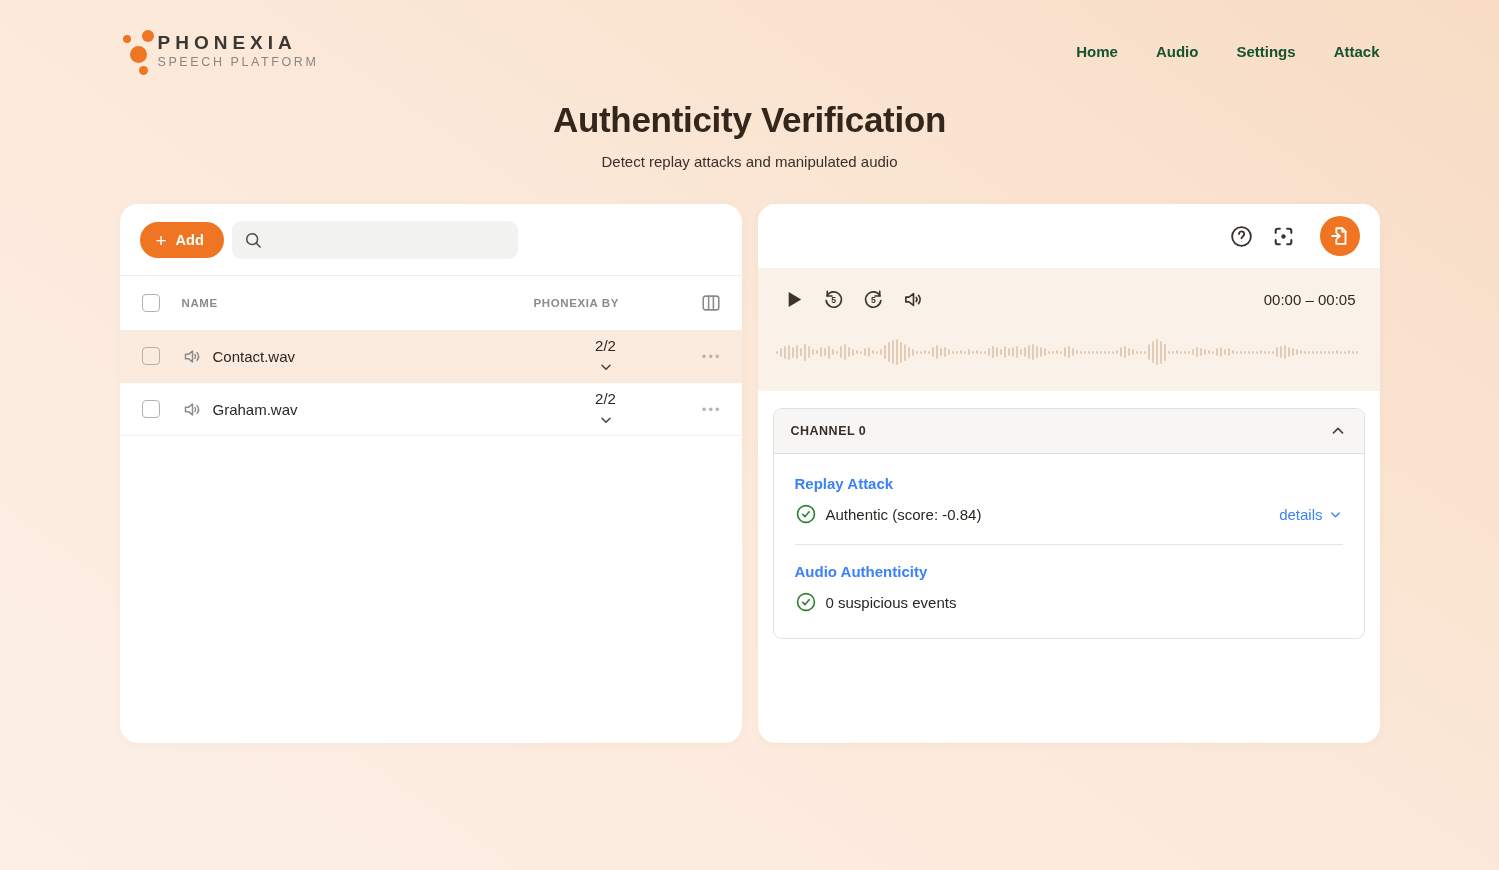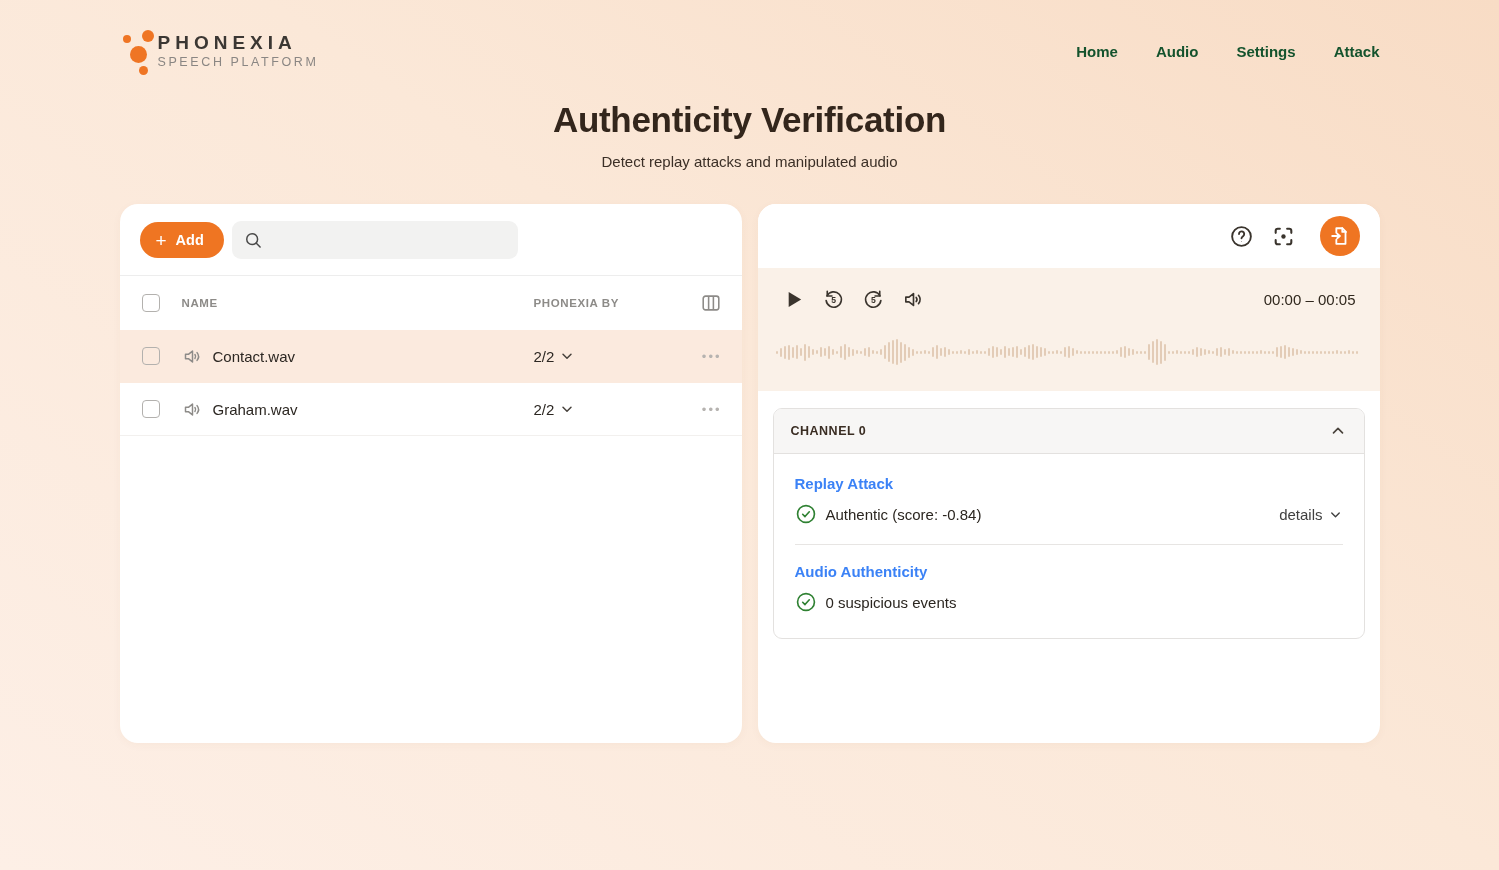--- a/index.html
+++ b/index.html
@@ -50,21 +50,21 @@
           padding:0 20px 0 22px; }
   .thead { height:55px; border-top:1px solid #ededed; color:#8d8b88; }
   .thead .col-label { font-size:11.5px; font-weight:700; letter-spacing:0.6px; }
   .checkbox { width:18px; height:18px; border:1.5px solid #b3b1ae; border-radius:4px; background:transparent; cursor:pointer; }
   .col-icon { justify-self:end; width:22px; height:22px; color:#8d8b88; cursor:pointer; }
 
   .file-row { height:53px; border-bottom:1px solid #f2f0ee; cursor:pointer; }
   .file-row.selected { background:#fbeade; border-bottom:1px solid #fbeade; }
   .fname { display:flex; align-items:center; gap:10px; font-size:15px; color:#2c2722; }
   .fname svg { width:21px; height:21px; color:#8d8b88; flex:none; }
-  .fproc { display:flex; align-items:center; gap:5px; font-size:15px; color:#2c2722; cursor:pointer; }
+  .fproc { display:flex; align-items:center; gap:5px; font-size:15px; color:#2c2722; cursor:pointer;flex-direction:column; }
   .fproc svg { width:16px; height:16px; color:#45403a; }
   .row-menu { justify-self:end; color:#b6b3b0; font-size:13px; letter-spacing:2px; cursor:pointer; user-select:none; }
 
   
   .rp-header { height:64px; display:flex; align-items:center; justify-content:flex-end; gap:17px; padding:0 20px; background:#fff; }
   .icon-btn { width:25px; height:25px; color:#3a342d; background:none; border:none; padding:0; cursor:pointer; }
   .icon-btn svg { width:100%; height:100%; display:block; }
   .btn-export { width:40px; height:40px; border-radius:50%; background:#ef7522; border:none;
                 display:flex; align-items:center; justify-content:center; cursor:pointer; margin-left:7px; }
   .btn-export svg { width:22px; height:22px; }
@@ -82,21 +82,21 @@
   .channel-head { display:flex; align-items:center; justify-content:space-between;
                   background:#f7f6f5; border-bottom:1px solid #e3e1df; padding:13px 17px; }
   .channel-title { font-size:12.5px; font-weight:700; letter-spacing:0.5px; color:#3a2d23; }
   .collapse-btn { width:18px; height:18px; color:#4a443d; background:none; border:none; padding:0; cursor:pointer; }
   .collapse-btn svg { width:100%; height:100%; }
   .channel-body { padding:21px 21px 25px 21px; }
   .sec-title { font-size:15px; font-weight:700; color:#3b82f6; }
   .status-row { display:flex; align-items:center; gap:9px; margin-top:11px; }
   .status-row svg.check { width:22px; height:22px; flex:none; }
   .status-text { font-size:15px; color:#2b2620; }
-  .details-link { margin-left:auto; display:flex; align-items:center; gap:5px; font-size:15px; color:#404040; cursor:pointer; }
+  .details-link { margin-left:auto; display:flex; align-items:center; gap:5px; font-size:15px; color:#3b82f6; cursor:pointer; }
   .details-link svg { width:15px; height:15px; }
   .sec-divider { border:none; border-top:1px solid #e7e5e3; margin:19px 0 18px 0; }
 </style>
 </head>
 <body>
 
 <div class="shell">
 
   <div class="topbar">
     <div class="logo">

